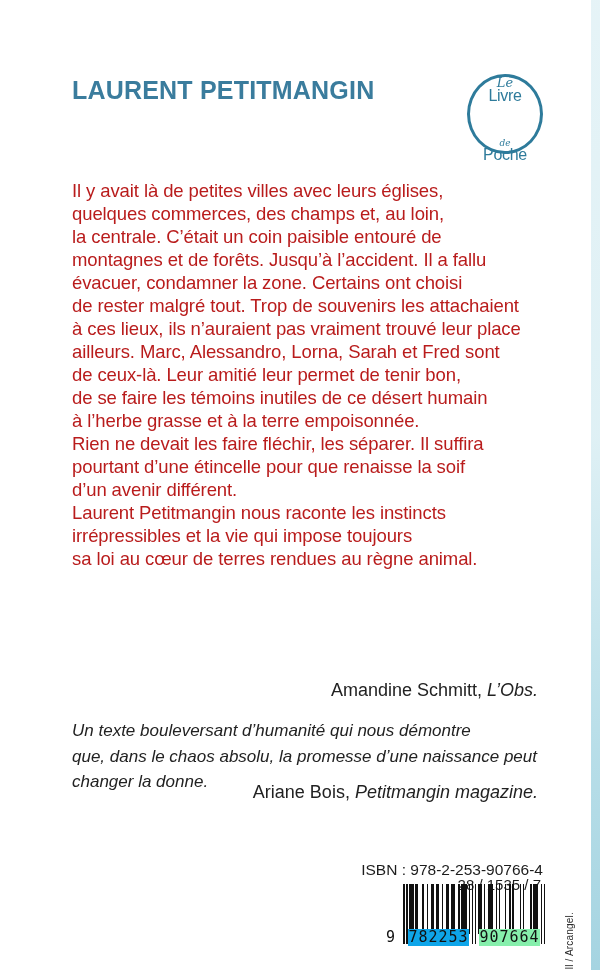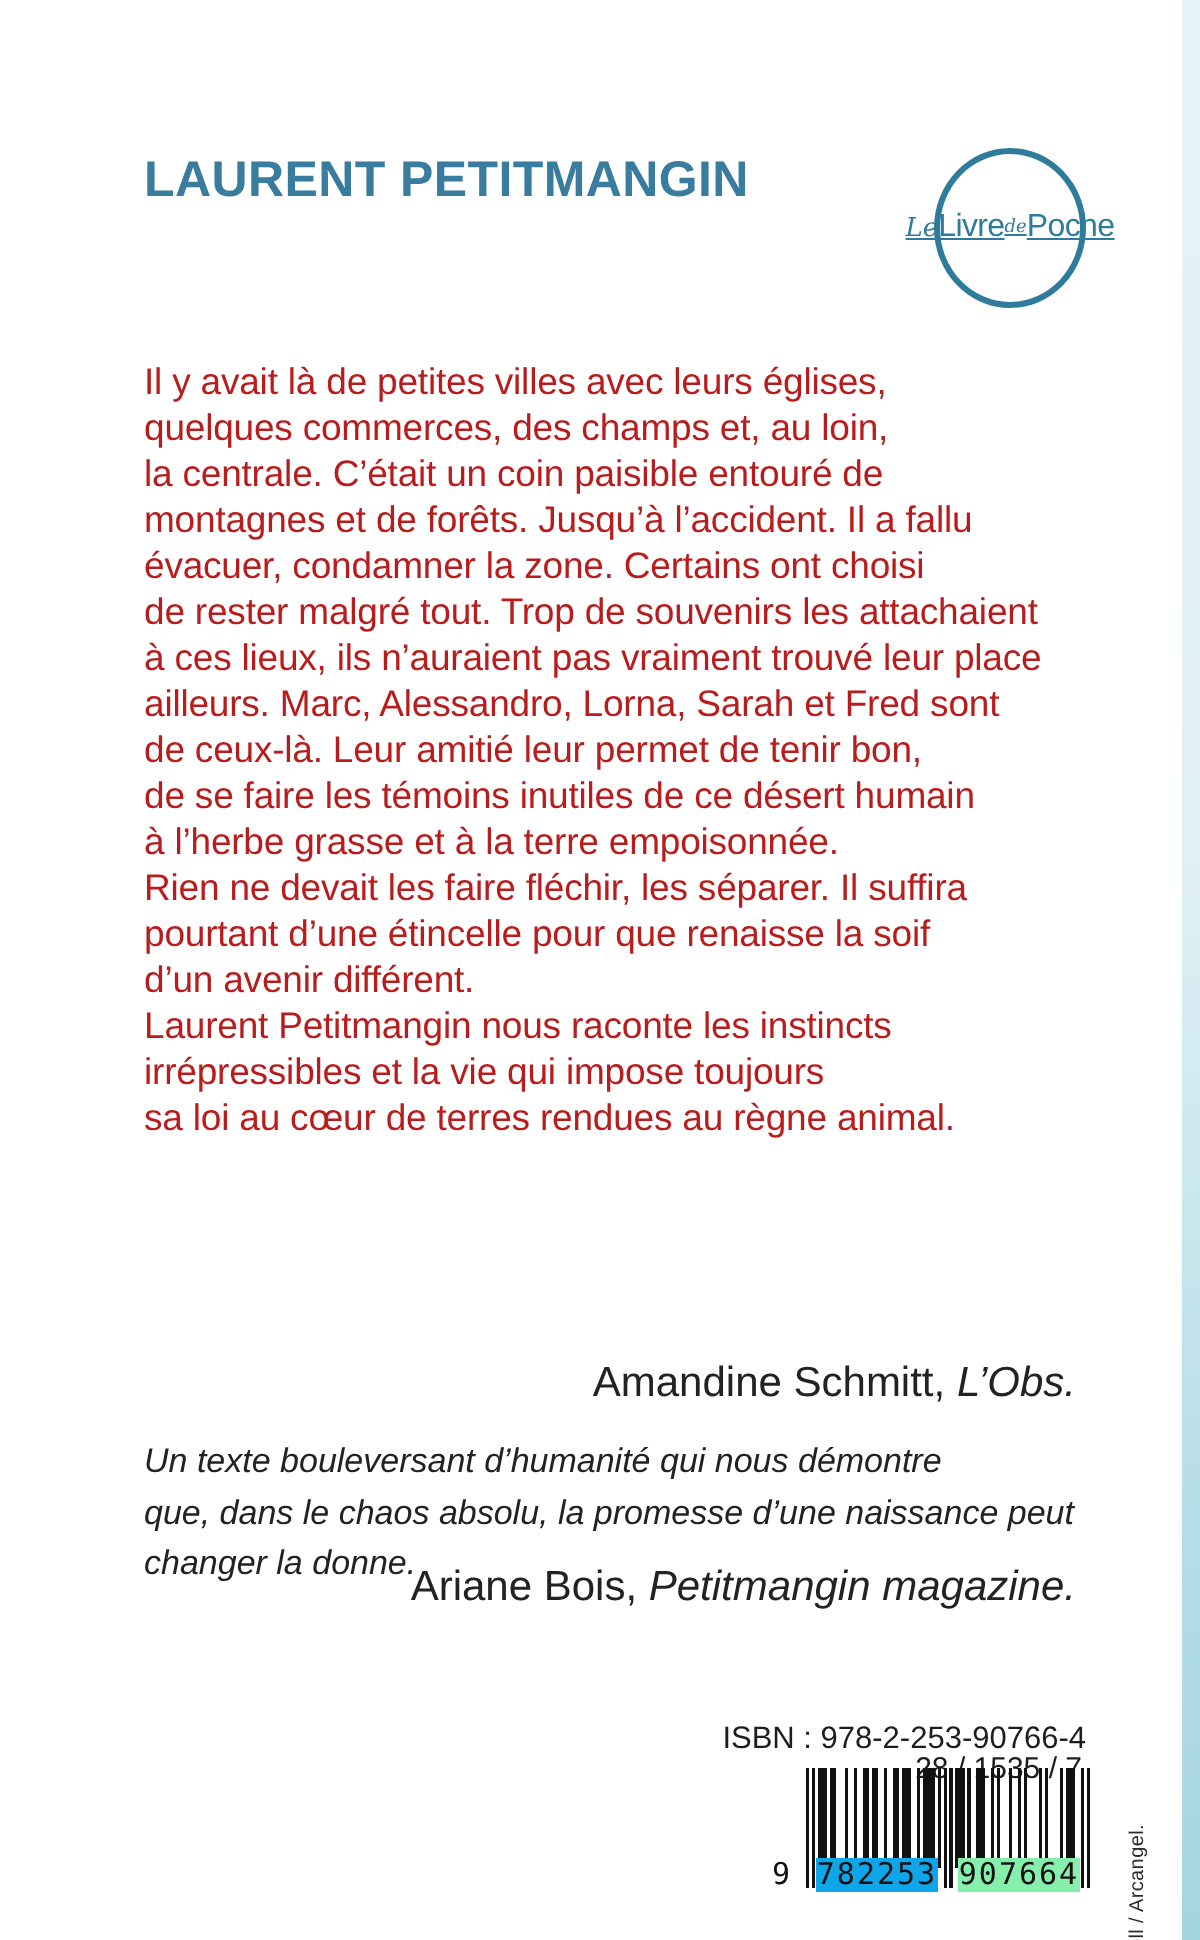--- a/index.html
+++ b/index.html
@@ -37,29 +37,28 @@
     letter-spacing: 0.2px;
     color: #161616;
     white-space: nowrap;
   }
   .logo {
     position: absolute;
     left: 467px; top: 74px;
     width: 70px; height: 74px;
     border: 3px solid var(--logo, #2e7b9b);
     border-radius: 50%;
-    display: flex; 
-    align-items: center; justify-content: center;
+    display: flex; flex-direction: column;
+    align-items: center; 
     color: var(--logo, #2e7b9b);
     text-align: center;
-    text-decoration: underline;
   }
   .logo .le    { font-family: "DejaVu Serif", serif; font-style: italic; font-size: 13px; line-height: 11px; }
   .logo .livre { font-size: 16px; line-height: 16px; letter-spacing: -0.3px; }
-  .logo .de    { font-family: "DejaVu Serif", serif; font-style: italic; font-size: 9px; line-height: 7px; }
+  .logo .de    { font-family: "DejaVu Serif", serif; font-style: italic; font-size: 9px; line-height: 7px; margin-top: 36px; }
   .logo .poche { font-size: 16px; line-height: 16px; letter-spacing: -0.3px; }
   .blurb {
     position: absolute;
     left: 72px; top: 179px;
     width: 505px;
     font-size: 18.5px;
     line-height: 23px;
     white-space: pre-line;
     color: #b91c1c;
     letter-spacing: -0.1px;
@@ -74,21 +73,21 @@
     white-space: pre-line;
     color: #222222;
   }
   .quote-1 { top: 633px; }
   .quote-2 { top: 718px; }
   .attribution {
     position: absolute;
     left: 72px;
     width: 466px;
     text-align: right;
-    font-size: 21px;
+    font-size: 18px;
     color: #222222;
   }
   .attribution-1 { top: 680px; }
   .attribution-2 { top: 782px; }
   .attribution .source { font-style: italic; }
   .print-code {
     position: absolute;
     right: 59px; top: 840px;
     font-size: 15px;
     color: #1d1d1d;

